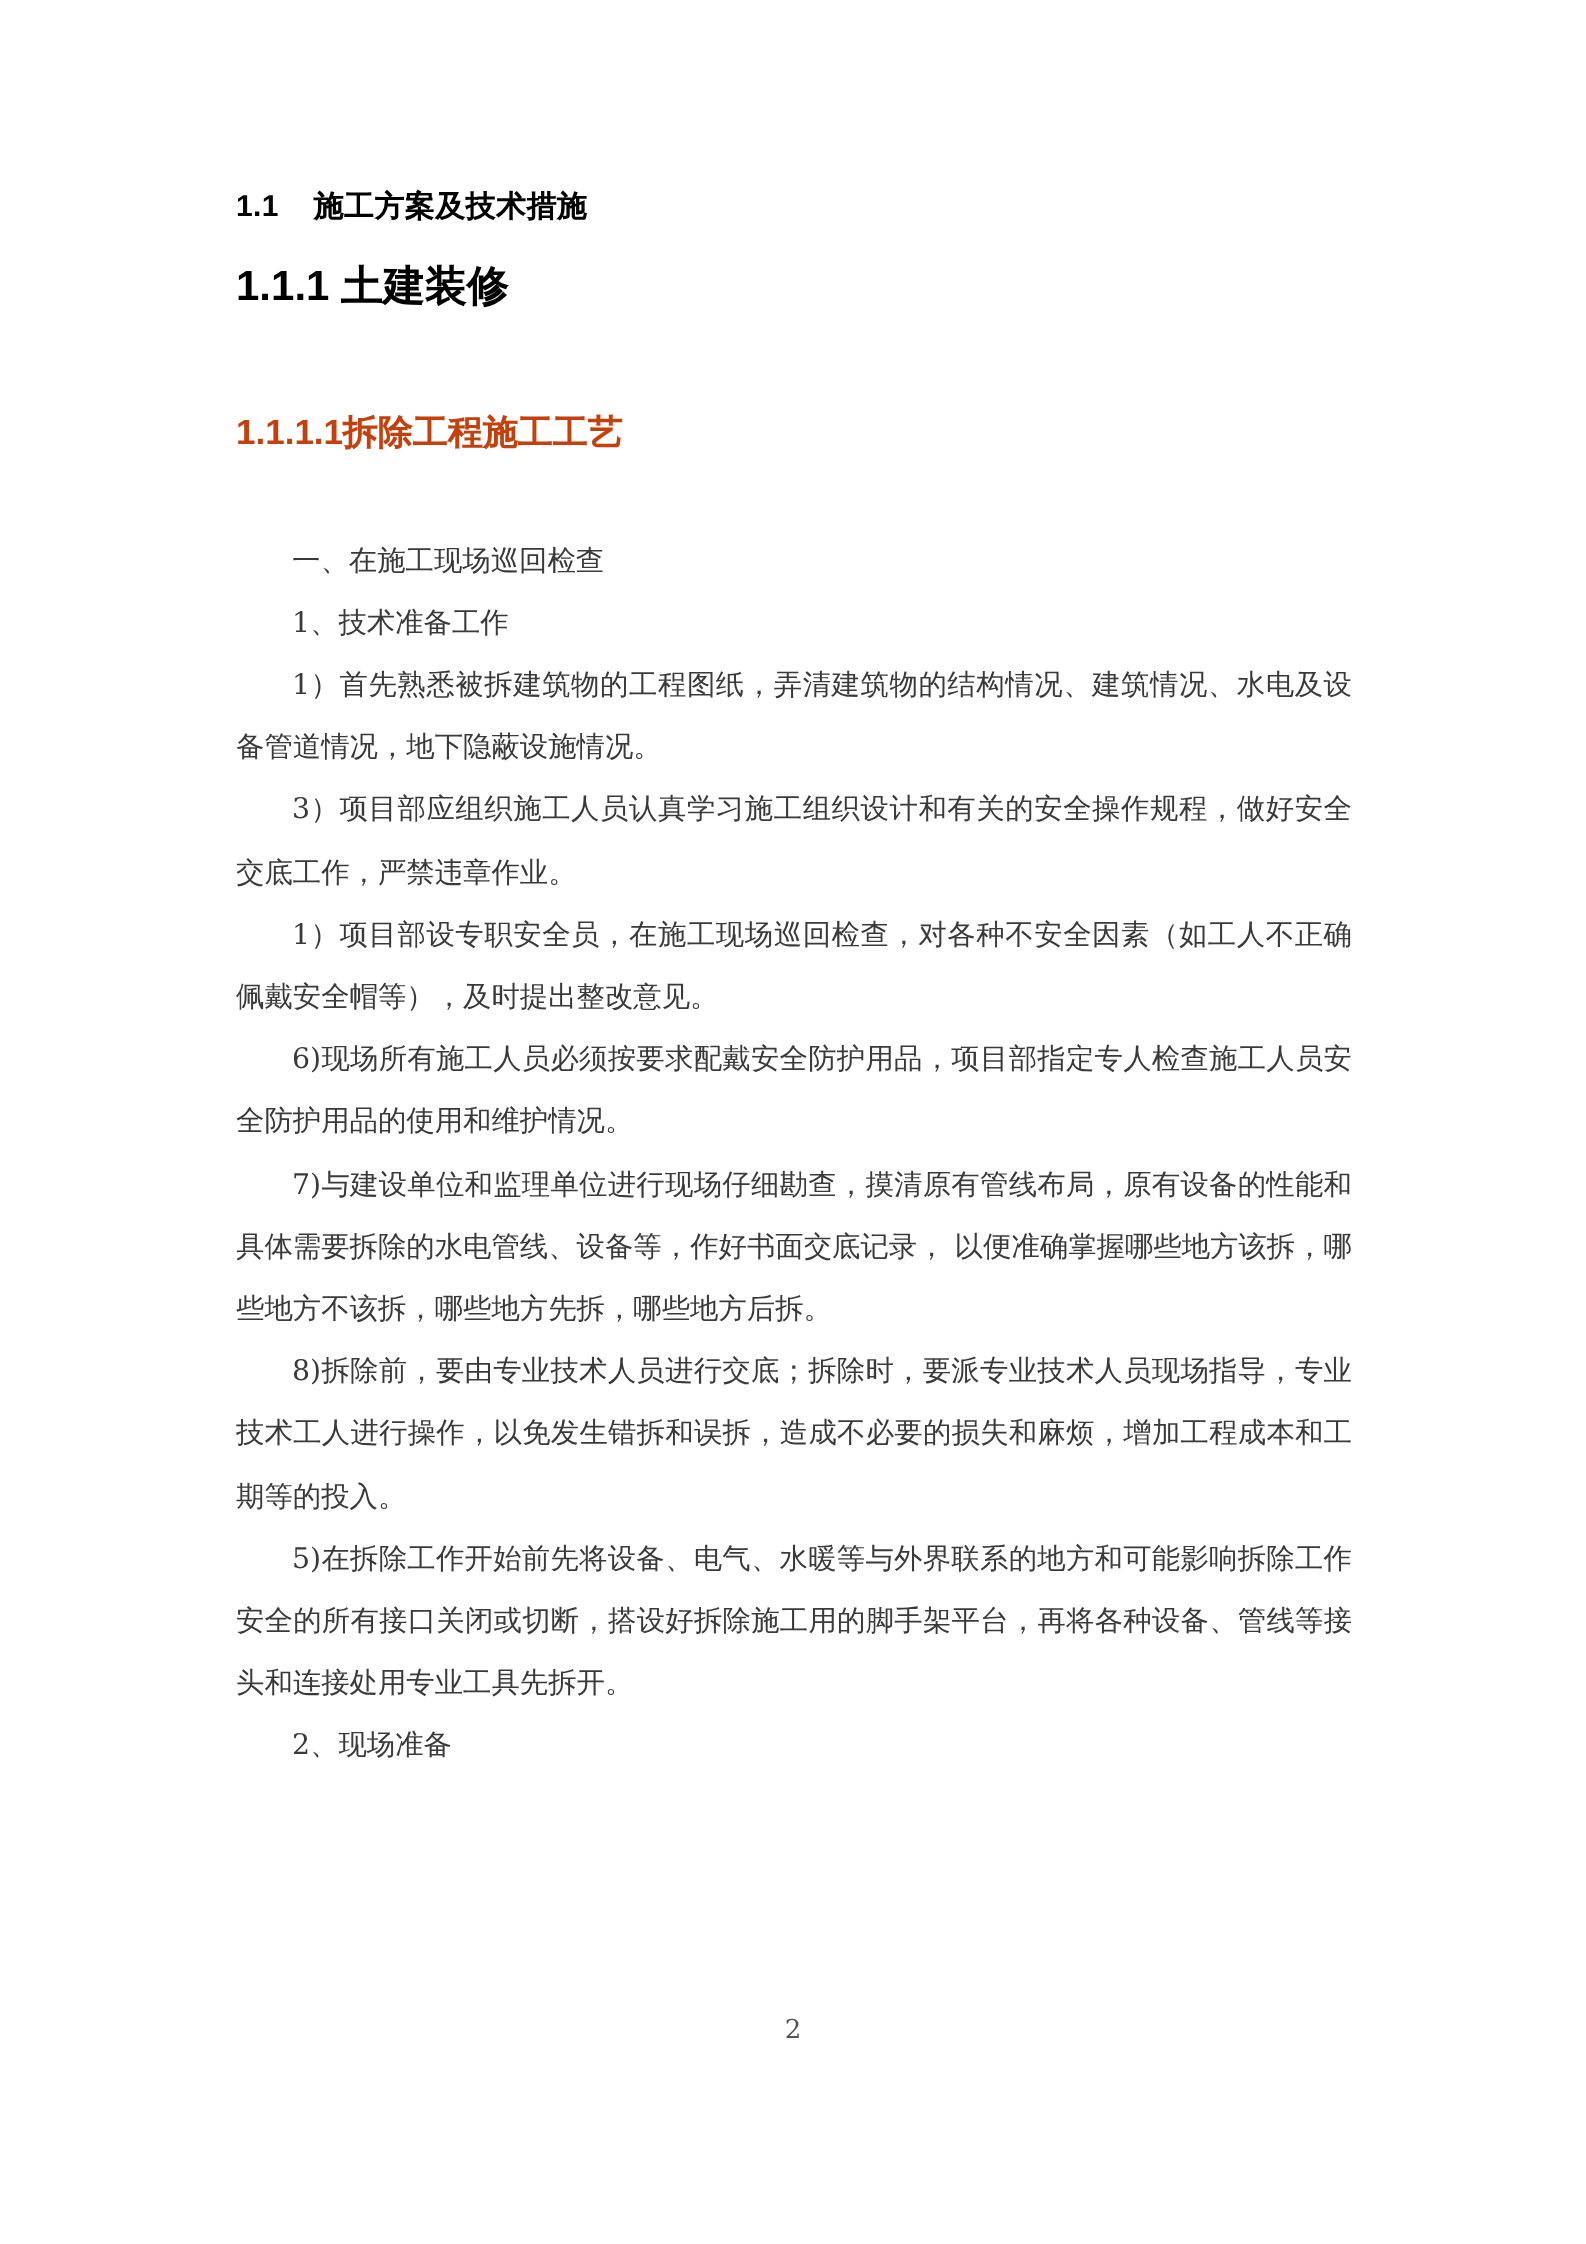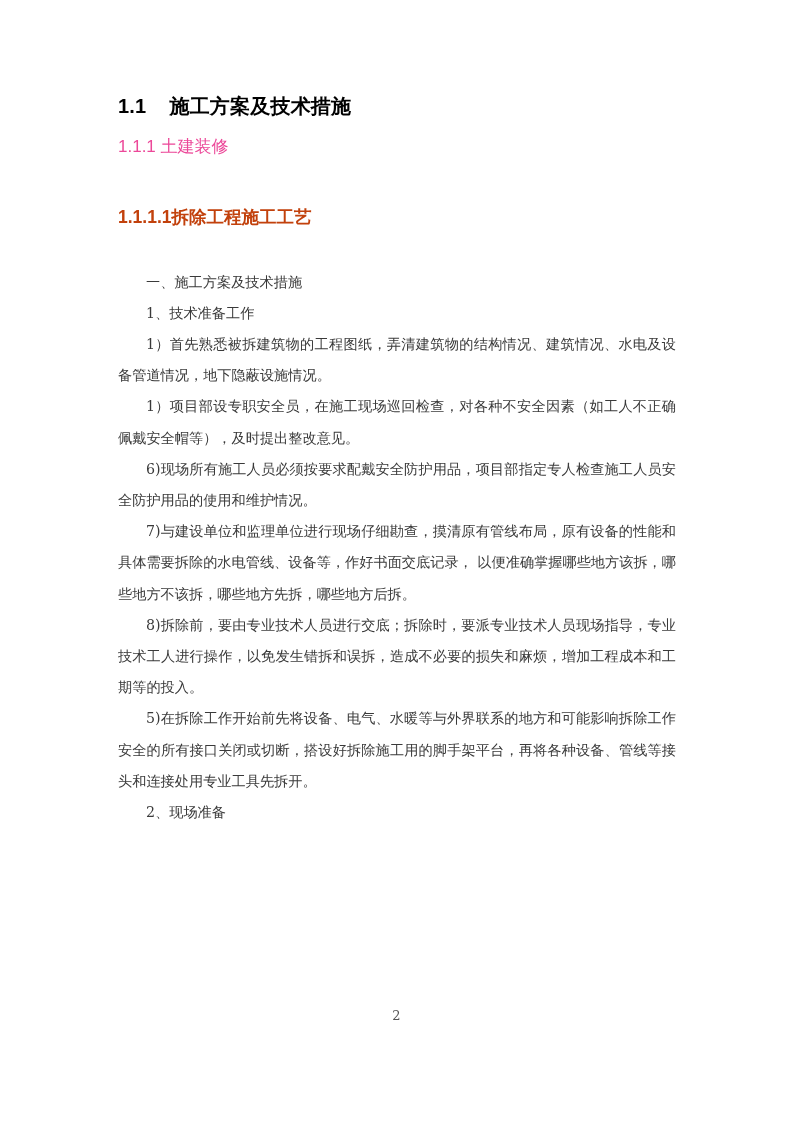--- a/index.html
+++ b/index.html
@@ -21,33 +21,33 @@
     position: absolute;
     left: 118px;
     top: 96px;
     width: 558px;
   }
 
   
   .h1 {
     font-family: "Liberation Sans", "DejaVu Sans", sans-serif;
     font-weight: bold;
-    font-size: 20px;
+    font-size: 15px;
     color: #000000;
     letter-spacing: 0.2px;
     line-height: 1.0;
     margin: 0 0 22px 0;
     white-space: pre;
   }
 
   .h2 {
     font-family: "Liberation Sans", "DejaVu Sans", sans-serif;
-    font-weight: normal;
-    font-size: 17px;
-    color: #ec4899;
+    font-weight: bold;
+    font-size: 21px;
+    color: #000000;
     line-height: 1.0;
     margin: 0 0 54px 0;
     white-space: pre;
   }
 
   .h3 {
     font-family: "Liberation Sans", "DejaVu Sans", sans-serif;
     font-weight: bold;
     font-size: 17.5px;
     color: #c2410c;
@@ -97,23 +97,24 @@
 
   <div class="content">
 
     <h1 class="h1">1.1    施工方案及技术措施</h1>
 
     <h2 class="h2">1.1.1 土建装修</h2>
 
     <h3 class="h3">1.1.1.1拆除工程施工工艺</h3>
 
     <div class="body-block">
-      <p class="para">一、施工方案及技术措施</p>
+      <p class="para">一、在施工现场巡回检查</p>
       <p class="para">1、技术准备工作</p>
       <p class="para">1）首先熟悉被拆建筑物的工程图纸，弄清建筑物的结构情况、建筑情况、水电及设备管道情况，地下隐蔽设施情况。</p>
+      <p class="para">3）项目部应组织施工人员认真学习施工组织设计和有关的安全操作规程，做好安全交底工作，严禁违章作业。</p>
       <p class="para">1）项目部设专职安全员，在施工现场巡回检查，对各种不安全因素（如工人不正确佩戴安全帽等），及时提出整改意见。</p>
       <p class="para">6)现场所有施工人员必须按要求配戴安全防护用品，项目部指定专人检查施工人员安全防护用品的使用和维护情况。</p>
       <p class="para">7)与建设单位和监理单位进行现场仔细勘查，摸清原有管线布局，原有设备的性能和具体需要拆除的水电管线、设备等，作好书面交底记录， 以便准确掌握哪些地方该拆，哪些地方不该拆，哪些地方先拆，哪些地方后拆。</p>
       <p class="para">8)拆除前，要由专业技术人员进行交底；拆除时，要派专业技术人员现场指导，专业技术工人进行操作，以免发生错拆和误拆，造成不必要的损失和麻烦，增加工程成本和工期等的投入。</p>
       <p class="para">5)在拆除工作开始前先将设备、电气、水暖等与外界联系的地方和可能影响拆除工作安全的所有接口关闭或切断，搭设好拆除施工用的脚手架平台，再将各种设备、管线等接头和连接处用专业工具先拆开。</p>
       <p class="para">2、现场准备</p>
     </div>
 
   </div>
 

